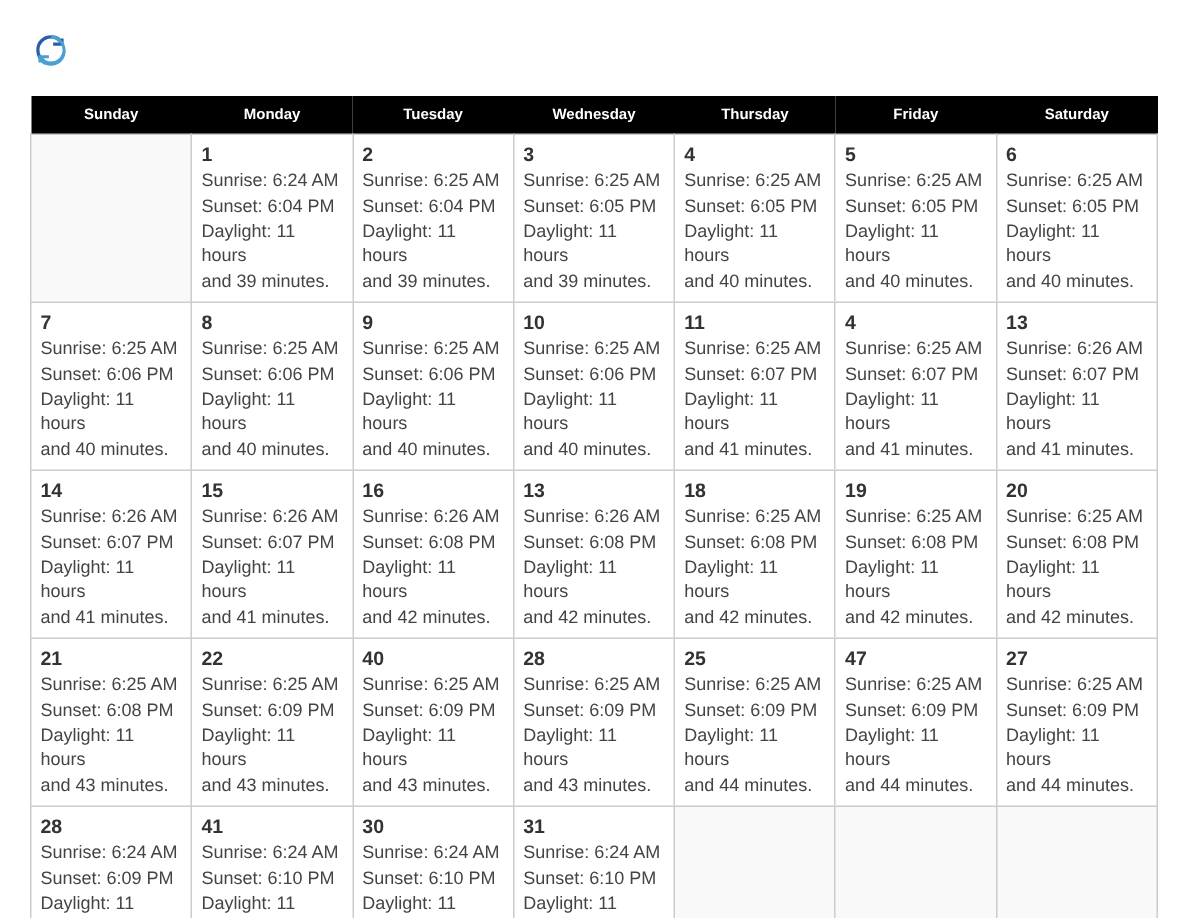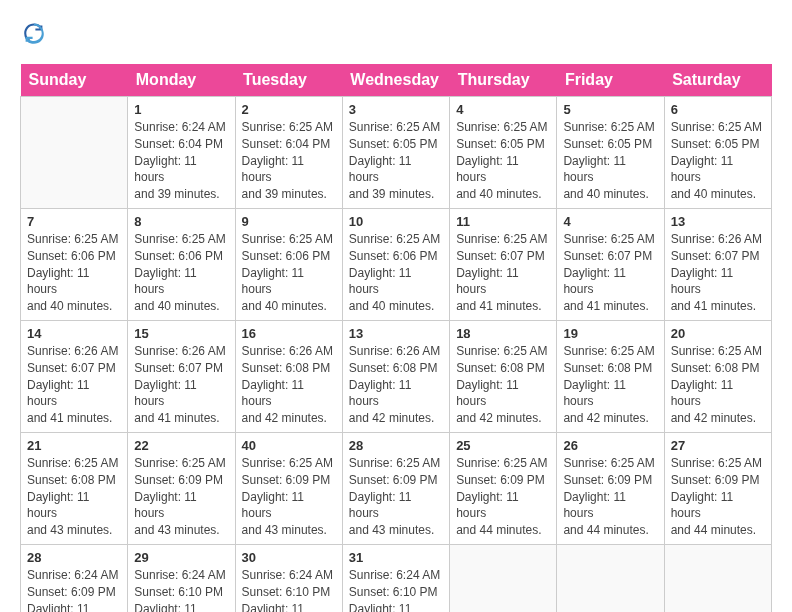--- a/index.html
+++ b/index.html
@@ -52,25 +52,25 @@
     .location-title {
       font-size: 18px;
       color: #555;
       margin-top: 4px;
     }
     table {
       width: 100%;
       border-collapse: collapse;
     }
     th {
-      background-color: #ec4899;
+      background-color: #000000;
       color: white;
-      text-align: left;
+      text-align: center;
       padding: 7px 8px;
-      font-size: 16px;
+      font-size: 10px;
       font-weight: bold;
     }
     td {
       border: 1px solid #ccc;
       vertical-align: top;
       padding: 5px 6px;
       font-size: 10.5px;
       color: #333;
       width: calc(100% / 7);
       min-height: 80px;
@@ -304,21 +304,21 @@
 and 43 minutes.</div>
         </td>
         <td>
           <span class="day-number">25</span>
           <div class="day-info" style="white-space: pre-line;">Sunrise: 6:25 AM
 Sunset: 6:09 PM
 Daylight: 11 hours
 and 44 minutes.</div>
         </td>
         <td>
-          <span class="day-number">26</span>
+          <span class="day-number">47</span>
           <div class="day-info" style="white-space: pre-line;">Sunrise: 6:25 AM
 Sunset: 6:09 PM
 Daylight: 11 hours
 and 44 minutes.</div>
         </td>
         <td>
           <span class="day-number">27</span>
           <div class="day-info" style="white-space: pre-line;">Sunrise: 6:25 AM
 Sunset: 6:09 PM
 Daylight: 11 hours
@@ -327,21 +327,21 @@
       </tr>
       <tr>
         <td>
           <span class="day-number">28</span>
           <div class="day-info" style="white-space: pre-line;">Sunrise: 6:24 AM
 Sunset: 6:09 PM
 Daylight: 11 hours
 and 44 minutes.</div>
         </td>
         <td>
-          <span class="day-number">29</span>
+          <span class="day-number">41</span>
           <div class="day-info" style="white-space: pre-line;">Sunrise: 6:24 AM
 Sunset: 6:10 PM
 Daylight: 11 hours
 and 45 minutes.</div>
         </td>
         <td>
           <span class="day-number">30</span>
           <div class="day-info" style="white-space: pre-line;">Sunrise: 6:24 AM
 Sunset: 6:10 PM
 Daylight: 11 hours

